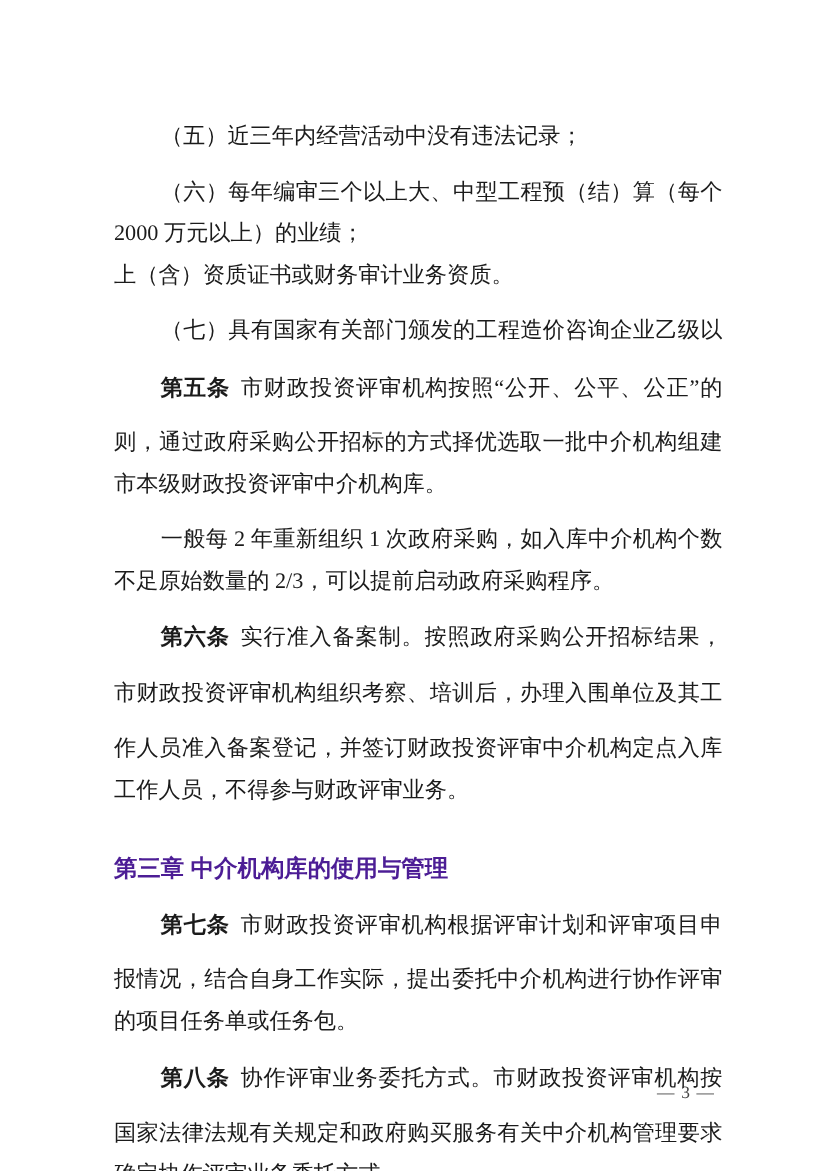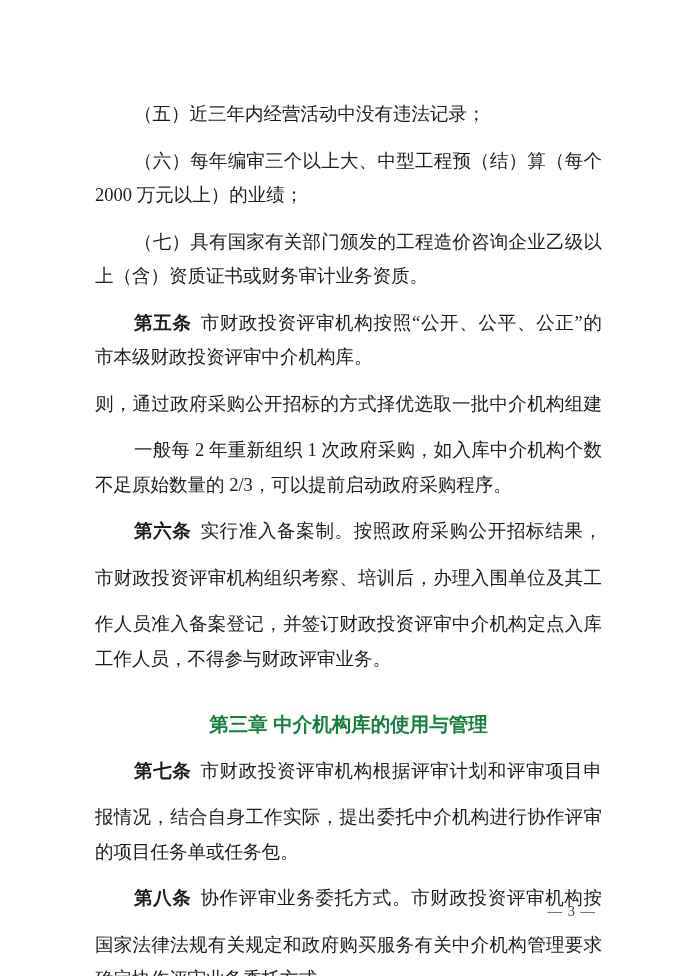--- a/index.html
+++ b/index.html
@@ -38,25 +38,25 @@
   }
   .article-no {
     font-family: Liberation Sans, sans-serif;
     font-weight: 700;
     margin-right: 9px;
   }
   .chapter-heading {
     margin-top: 31px;
     height: 34.5px;
     line-height: 34.5px;
-    text-align: center;
+    text-align: left;
     font-family: "Liberation Sans", "DejaVu Sans", sans-serif;
     font-weight: 700;
     font-size: 19.5px;
-    color: #15803d;
+    color: #4c1d95;
   }
   .page-number {
     position: absolute;
     left: 0;
     top: 903px;
     width: 596px;
     text-align: right;
     font-size: 14.5px;
     letter-spacing: 1px;
     color: #444444;
@@ -64,25 +64,25 @@
   }
 </style>
 </head>
 <body>
 
 <div class="page">
   <div class="doc-body">
       <div class="text-line indent">（五）近三年内经营活动中没有违法记录；</div>
       <div class="text-line indent fill">（六）每年编审三个以上大、中型工程预（结）算（每个</div>
       <div class="text-line">2000 万元以上）的业绩；</div>
+      <div class="text-line">上（含）资质证书或财务审计业务资质。</div>
       <div class="text-line indent fill">（七）具有国家有关部门颁发的工程造价咨询企业乙级以</div>
-      <div class="text-line">上（含）资质证书或财务审计业务资质。</div>
       <div class="text-line indent fill"><span class="article-no">第五条</span>市财政投资评审机构按照“公开、公平、公正”的原</div>
+      <div class="text-line fill">则，通过政府采购公开招标的方式择优选取一批中介机构组建</div>
       <div class="text-line">市本级财政投资评审中介机构库。</div>
-      <div class="text-line fill">则，通过政府采购公开招标的方式择优选取一批中介机构组建</div>
       <div class="text-line indent fill">一般每 2 年重新组织 1 次政府采购，如入库中介机构个数</div>
       <div class="text-line">不足原始数量的 2/3，可以提前启动政府采购程序。</div>
       <div class="text-line indent fill"><span class="article-no">第六条</span>实行准入备案制。按照政府采购公开招标结果，经</div>
       <div class="text-line fill">市财政投资评审机构组织考察、培训后，办理入围单位及其工</div>
       <div class="text-line fill">作人员准入备案登记，并签订财政投资评审中介机构定点入库</div>
       <div class="text-line">工作人员，不得参与财政评审业务。</div>
       <div class="chapter-heading">第三章 中介机构库的使用与管理</div>
       <div class="text-line indent fill"><span class="article-no">第七条</span>市财政投资评审机构根据评审计划和评审项目申</div>
       <div class="text-line fill">报情况，结合自身工作实际，提出委托中介机构进行协作评审</div>
       <div class="text-line">的项目任务单或任务包。</div>

